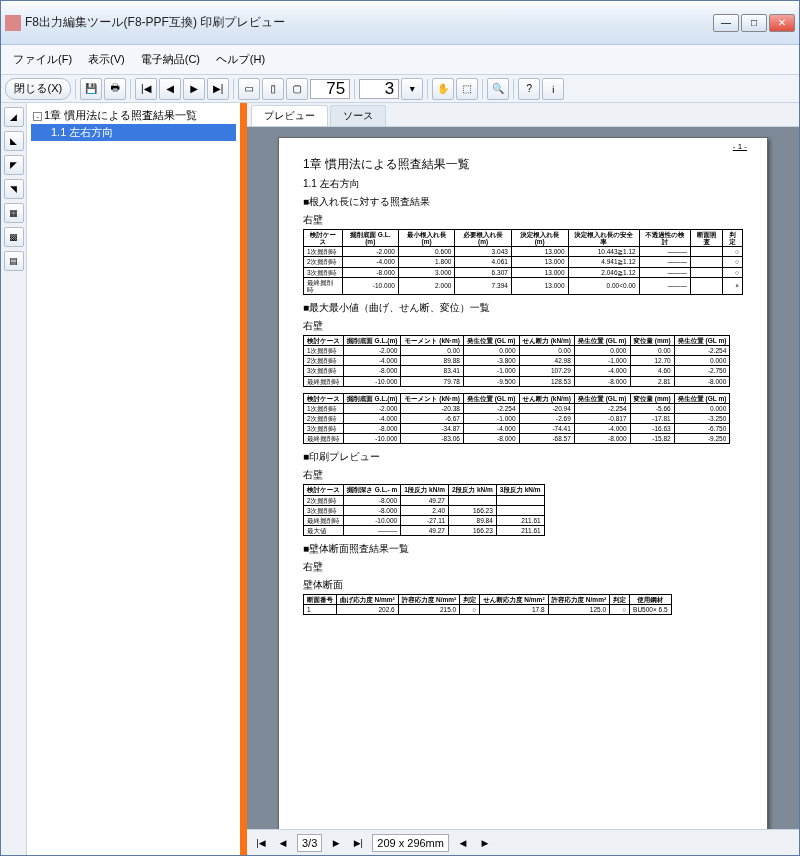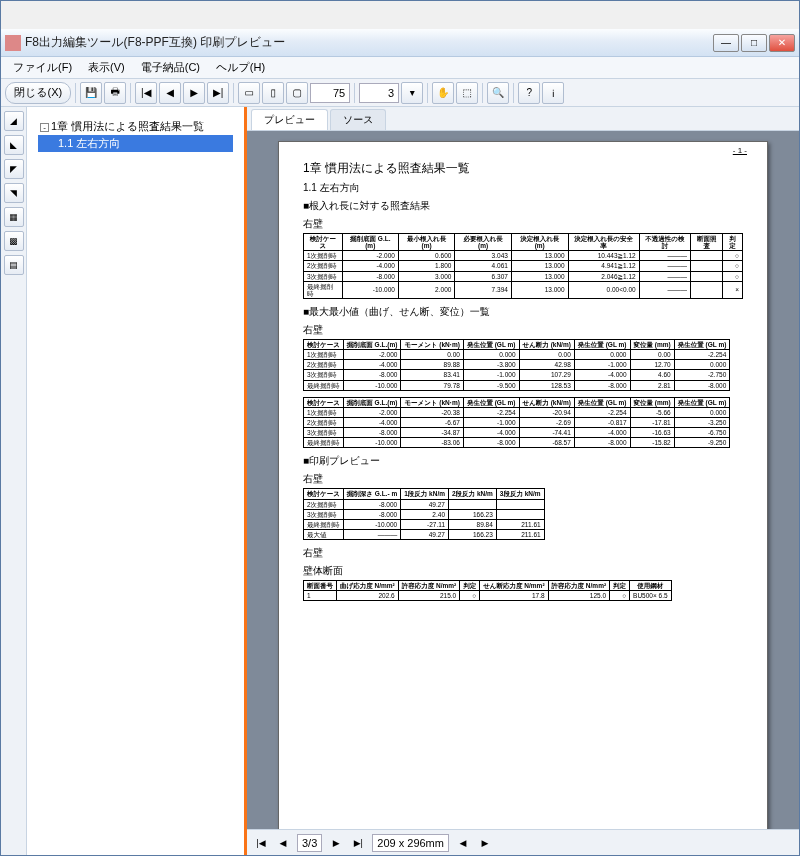--- a/index.html
+++ b/index.html
@@ -1,34 +1,34 @@
 <!DOCTYPE html>
 <html><head>
 <meta charset="utf-8">
 <style>
 * { box-sizing: border-box; margin: 0; padding: 0; }
 body { font-family: "MS Gothic", "Meiryo", sans-serif; font-size: 11px; background: #fff; overflow: hidden; }
 .window { width: 800px; height: 856px; border: 1px solid #5a7aa3; display: flex; flex-direction: column; background: #f0f0f0; }
-.titlebar { height: 28px; background: linear-gradient(#fbfdff,#e3ecf7 45%,#d3e2f3); display: flex; align-items: center; padding: 0 4px; border-bottom: 1px solid #b5c9e0; margin-top: 28px; }
+.titlebar { height: 44px; background: linear-gradient(#fbfdff,#e3ecf7 45%,#d3e2f3); display: flex; align-items: center; padding: 0 4px; border-bottom: 1px solid #b5c9e0; }
 .titlebar .appicon { width: 16px; height: 16px; margin-right: 4px; background: #d88; display:inline-block;}
 .titlebar .title { flex: 1; color: #222; font-size: 12px; }
 .winbtns { display:flex; gap:2px; }
 .winbtn { width:26px; height:18px; border:1px solid #888; border-radius:2px; background:linear-gradient(#fafcff,#d6e3f2); text-align:center; line-height:16px; font-size:10px;}
 .winbtn.close { background:linear-gradient(#f6a4a0,#e0503f); color:#fff;}
-.menubar { height:22px; background:#f4f7fb; border-bottom:1px solid #c8d4e2; display:flex; align-items:center; padding-left:4px;}
+.menubar { height:30px; background:#f4f7fb; border-bottom:1px solid #c8d4e2; display:flex; align-items:center; padding-left:4px;}
 .menubar .mitem { padding:2px 8px; cursor:default;}
 .toolbar { height:28px; background:#f0f3f8; border-bottom:1px solid #c8d4e2; display:flex; align-items:center; padding:0 4px; gap:2px;}
 .tbtn { width:22px; height:22px; border:1px solid #b0bdd0; background:linear-gradient(#fff,#e6ecf4); border-radius:2px; display:flex; align-items:center; justify-content:center; font-size:10px;}
 .tsep { width:1px; height:20px; background:#c0cdde; margin:0 2px;}
-.tfield { height:20px; border:1px solid #aab; background:#fff; text-align:right; padding:0 4px; font-size:11px;}
+.tfield { height:20px; border:1px solid #aab; background:#fff; text-align:right; padding:0 4px; font-size:17px;}
 .closebtn { height:22px; padding:0 8px; border:1px solid #b0bdd0; background:linear-gradient(#fff,#e6ecf4); border-radius:10px; font-size:11px;}
 .content { flex:1; display:flex; min-height:0;}
 .vtoolbar { width:26px; background:#eef2f7; border-right:1px solid #c8d4e2; display:flex; flex-direction:column; align-items:center; gap:4px; padding-top:4px;}
 .vbtn { width:20px; height:20px; border:1px solid #b0bdd0; background:linear-gradient(#fff,#e6ecf4); border-radius:2px; font-size:9px; display:flex; align-items:center; justify-content:center;}
-.tree { width:220px; background:#fff; border-right:3px solid #f97316; padding:11px; overflow:auto;}
+.tree { width:220px; background:#fff; border-right:7px solid #f97316; padding:4px; overflow:auto;}
 .tnode { padding:1px 2px; white-space:nowrap; cursor:default;}
 .tnode.child { padding-left:20px;}
 .tnode.sel { background:#3a7ae0; color:#fff;}
 .tbox { display:inline-block; width:9px; height:9px; border:1px solid #888; text-align:center; line-height:7px; font-size:8px; margin-right:2px;}
 .preview { flex:1; display:flex; flex-direction:column; background:#f0f0f0; min-width:0;}
 .tabs { height:24px; display:flex; align-items:flex-end; padding-left:4px; border-bottom:1px solid #c8d4e2; background:#eef2f7;}
 .tab { padding:3px 12px; border:1px solid #c8d4e2; border-bottom:none; background:#e2e8f0; margin-right:2px; border-radius:3px 3px 0 0; font-size:10px;}
 .tab.active { background:#fff;}
 .page-area { flex:1; overflow:auto; display:flex; justify-content:center; padding:10px; background:#7f8a99;}
 .page { width:490px; min-height:740px; background:#fff; border:1px solid #666; box-shadow:2px 2px 4px rgba(0,0,0,.4); padding:18px 24px 6px 24px; font-size:8px; position:relative;}
@@ -332,20 +332,21 @@
                 <tr>
                   <td class="l">最大値</td>
                   <td class="r">———</td>
                   <td class="r">49.27</td>
                   <td class="r">166.23</td>
                   <td class="r">211.61</td>
                 </tr>
               </tbody>
             </table>
 
+          <div class="sect">■壁体断面照査結果一覧</div>
           <div class="sect sub">右壁</div>
           <div class="sect sub">壁体断面</div>
           <table id="tbl4">
               <tbody>
                 <tr>
                   <th>断面番号</th>
                   <th>曲げ応力度 N/mm²</th>
                   <th>許容応力度 N/mm²</th>
                   <th>判定</th>
                   <th>せん断応力度 N/mm²</th>

